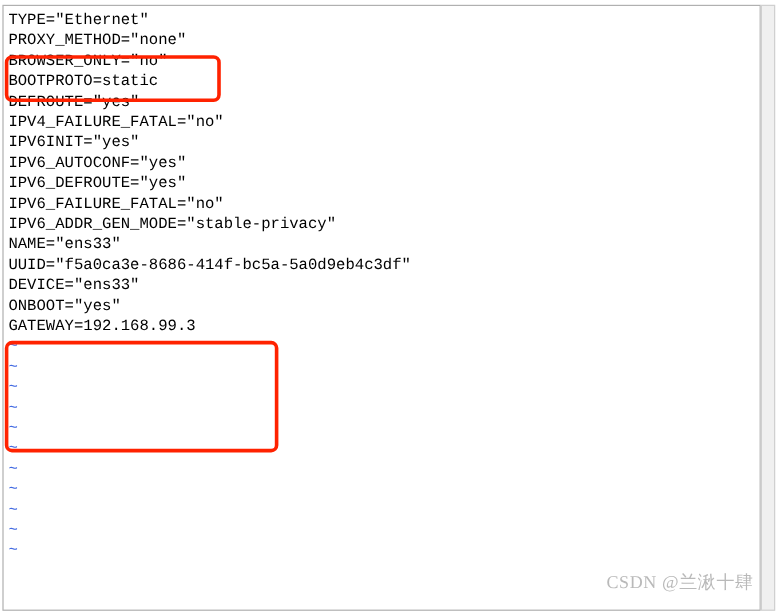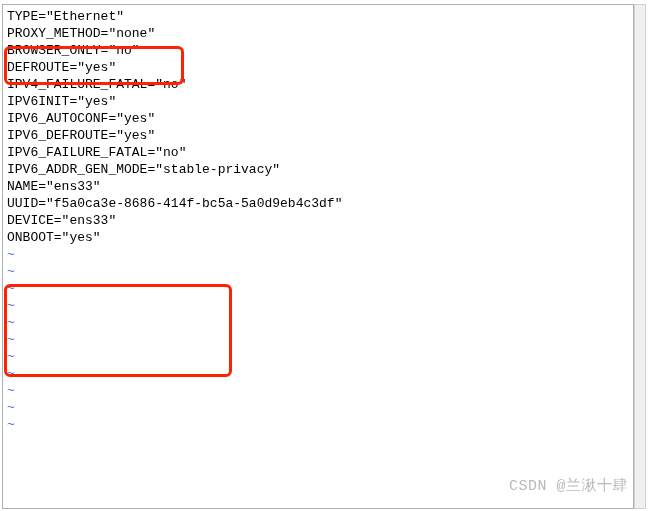--- a/index.html
+++ b/index.html
@@ -61,45 +61,47 @@
       top: 279px;
       left: 1px;
       width: 228px;
       height: 93px;
     }
     .watermark {
       position: absolute;
       right: 20px;
       bottom: 16px;
       color: rgba(128,128,128,0.55);
-      font-family: Liberation Mono, monospace;
+      font-family: Liberation Serif, serif;
       font-size: 15px;
       letter-spacing: 0.5px;
       z-index: 10;
     }
   </style>
 </head>
 <body>
 
 <div class="editor-frame">
   <div id="content-area">
       <div class="line">TYPE="Ethernet"</div>
       <div class="line">PROXY_METHOD="none"</div>
       <div class="line">BROWSER_ONLY="no"</div>
+      <div class="line">BOOTPROTO=static</div>
       <div class="line">DEFROUTE="yes"</div>
       <div class="line">IPV4_FAILURE_FATAL="no"</div>
       <div class="line">IPV6INIT="yes"</div>
       <div class="line">IPV6_AUTOCONF="yes"</div>
       <div class="line">IPV6_DEFROUTE="yes"</div>
       <div class="line">IPV6_FAILURE_FATAL="no"</div>
       <div class="line">IPV6_ADDR_GEN_MODE="stable-privacy"</div>
       <div class="line">NAME="ens33"</div>
       <div class="line">UUID="f5a0ca3e-8686-414f-bc5a-5a0d9eb4c3df"</div>
       <div class="line">DEVICE="ens33"</div>
       <div class="line">ONBOOT="yes"</div>
+      <div class="line">GATEWAY=192.168.99.3</div>
       <div class="line tilde">~</div>
       <div class="line tilde">~</div>
       <div class="line tilde">~</div>
       <div class="line tilde">~</div>
       <div class="line tilde">~</div>
       <div class="line tilde">~</div>
       <div class="line tilde">~</div>
       <div class="line tilde">~</div>
       <div class="line tilde">~</div>
       <div class="line tilde">~</div>

